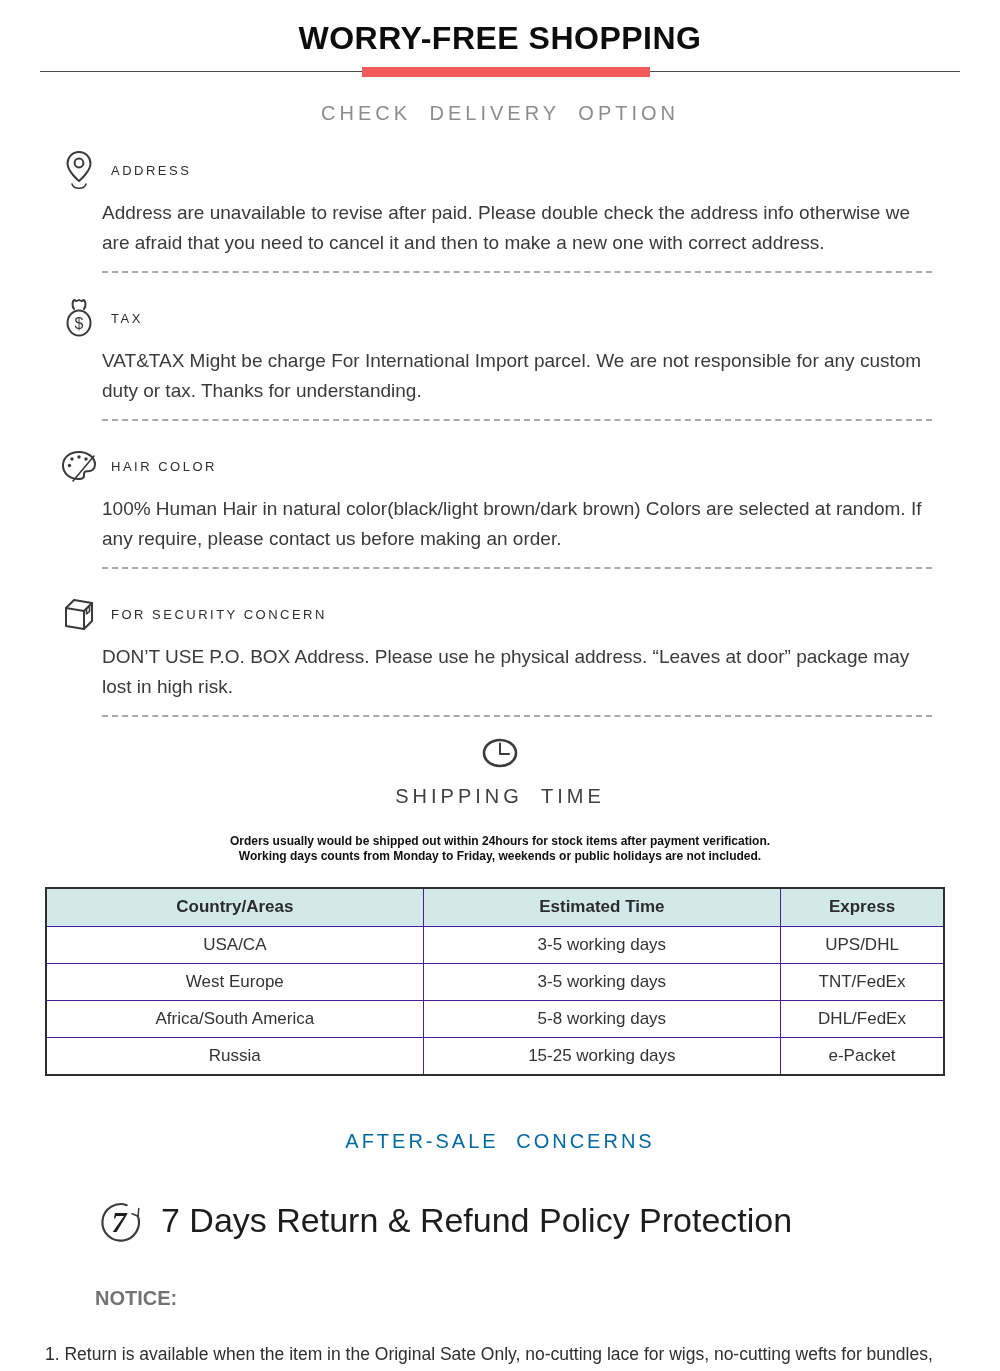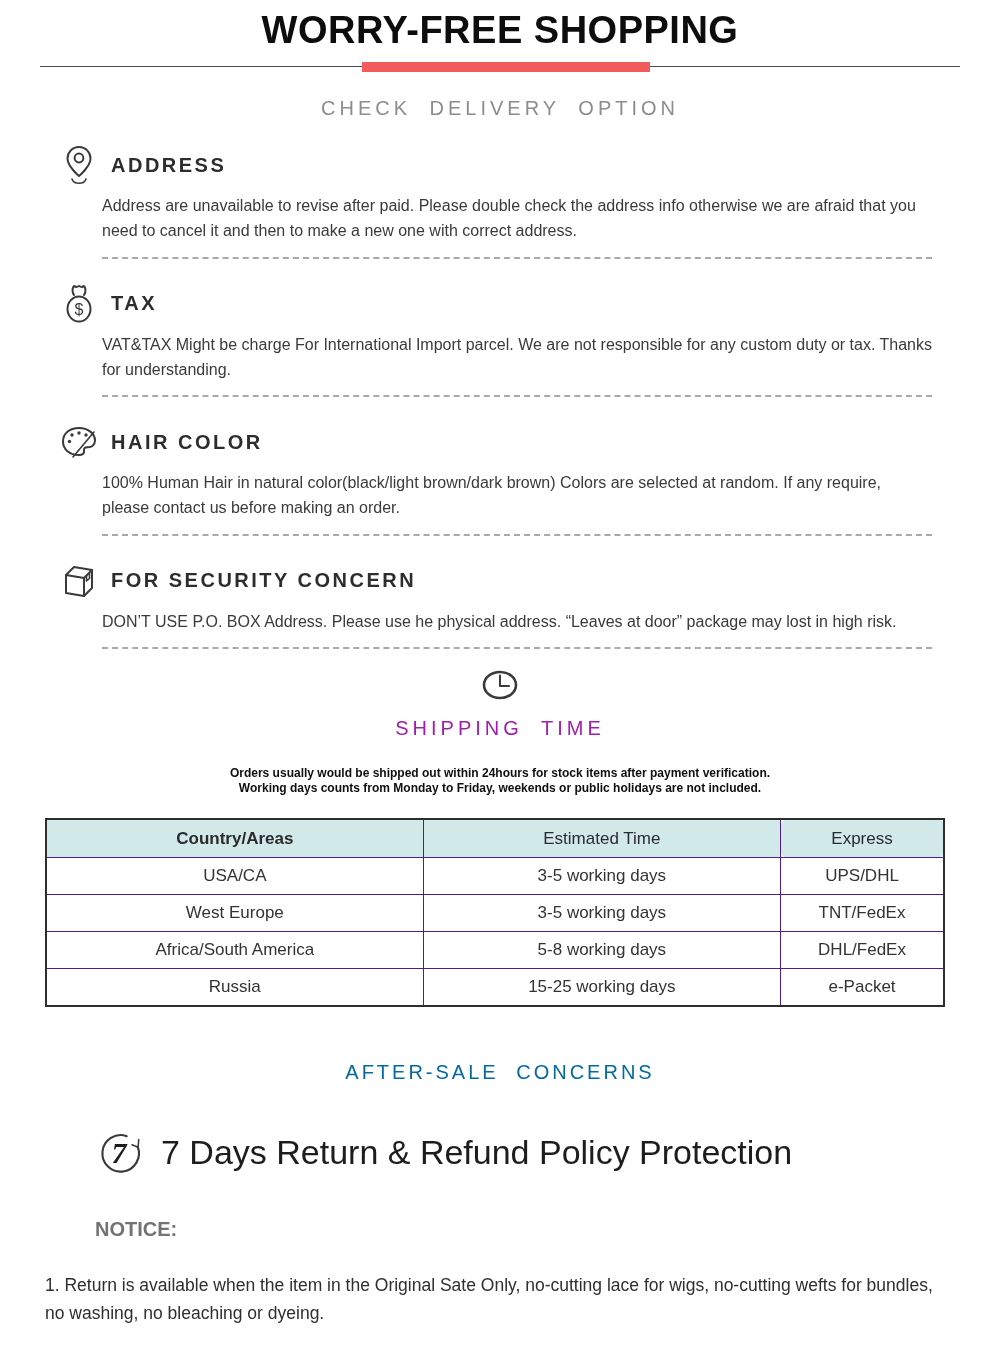--- a/index.html
+++ b/index.html
@@ -1,42 +1,42 @@
 <!DOCTYPE html>
 <html><head>
 <meta charset="utf-8">
 <style>
   html,body{margin:0;padding:0;background:#ffffff;}
   body{width:1000px;font-family:"Liberation Sans","DejaVu Sans",sans-serif;color:#333;}
   .page{width:1000px;min-height:1371px;box-sizing:border-box;padding-bottom:30px;background:#fff;}
 
   
-  .main-title{padding-top:9px;text-align:center;font-size:38px;font-weight:bold;color:#0d0d0d;letter-spacing:.5px;}
+  .main-title{padding-top:20px;text-align:center;font-size:32px;font-weight:bold;color:#0d0d0d;letter-spacing:.5px;}
   .title-rule{position:relative;margin:14px 40px 0 40px;border-top:1px solid #4a4a4a;height:10px;}
   .title-accent{position:absolute;top:-5px;left:322px;width:288px;height:10px;background:#f15b5b;}
 
   .gray-heading{text-align:center;font-size:20px;color:#8c8c8c;letter-spacing:4px;word-spacing:9px;font-weight:400;}
   .check-delivery{margin-top:20px;}
 
   
   .info-section{margin:24px 40px 0 60px;}
   .sec-head{display:flex;align-items:center;gap:13px;}
   .sec-head .icon{width:38px;height:42px;flex:0 0 auto;display:flex;align-items:center;justify-content:center;}
-  .sec-title{font-size:20px;letter-spacing:2.5px;color:#2d2d2d;font-weight:700;}
-  .sec-body{margin:7px 28px 0 42px;font-size:16px;line-height:1.58;color:#3a3a3a;padding-bottom:13px;border-bottom:2px dashed #a9a9a9;}
+  .sec-title{font-size:13px;letter-spacing:2.5px;color:#2d2d2d;font-weight:400;}
+  .sec-body{margin:7px 28px 0 42px;font-size:19px;line-height:1.58;color:#3a3a3a;padding-bottom:13px;border-bottom:2px dashed #a9a9a9;}
 
   
   .clock-wrap{margin-top:16px;text-align:center;}
-  .shipping-heading{margin-top:12px;color:#a21caf;}
+  .shipping-heading{margin-top:12px;color:#404040;}
   .shipping-note{margin-top:26px;text-align:center;font-size:12px;font-weight:bold;color:#0f0f0f;line-height:1.27;}
 
   table.ship{margin:22px auto 0 45px;width:900px;border-collapse:collapse;table-layout:fixed;}
   table.ship th,table.ship td{border:1px solid #4c1d95;text-align:center;font-size:17px;color:#333;height:36px;padding:0 4px;}
   table.ship{border:2px solid #2e2e2e;}
-  table.ship th{height:37px;font-weight:400;color:#2b2b2b;}
+  table.ship th{height:37px;font-weight:700;color:#2b2b2b;}
   table.ship th.bold{font-weight:bold;}
   col.c1{width:42%;}col.c2{width:39.8%;}col.c3{width:18.2%;}
 
   
   .aftersale-heading{margin-top:54px;color:#0369a1;letter-spacing:3px;}
   .policy-row{margin:42px 40px 0 95px;display:flex;align-items:center;}
   .policy-row .icon{width:50px;height:52px;flex:0 0 auto;}
   .policy-title{margin-left:16px;font-size:34px;color:#1d1d1d;}
   .notice-label{margin:40px 40px 0 95px;font-size:20px;font-weight:bold;color:#737373;}
   .notice-list{margin:30px 45px 0 45px;font-size:17.5px;color:#2f2f2f;line-height:1.6;}
@@ -134,21 +134,21 @@
   <table class="ship">
     <colgroup>
         <col class="c1">
         <col class="c2">
         <col class="c3">
       </colgroup>
     <thead>
       <tr>
         <th class="bold" style="background-color: rgb(210, 233, 233);">Country/Areas</th>
         <th style="background-color: rgb(210, 233, 233);">Estimated Time</th>
-        <th style="background-color: rgb(210, 233, 233); border-radius: 7px;">Express</th>
+        <th style="background-color: rgb(210, 233, 233);">Express</th>
       </tr>
     </thead>
     <tbody>
       <tr>
         <td>USA/CA</td>
         <td>3-5 working days</td>
         <td>UPS/DHL</td>
       </tr>
       <tr>
         <td>West Europe</td>

